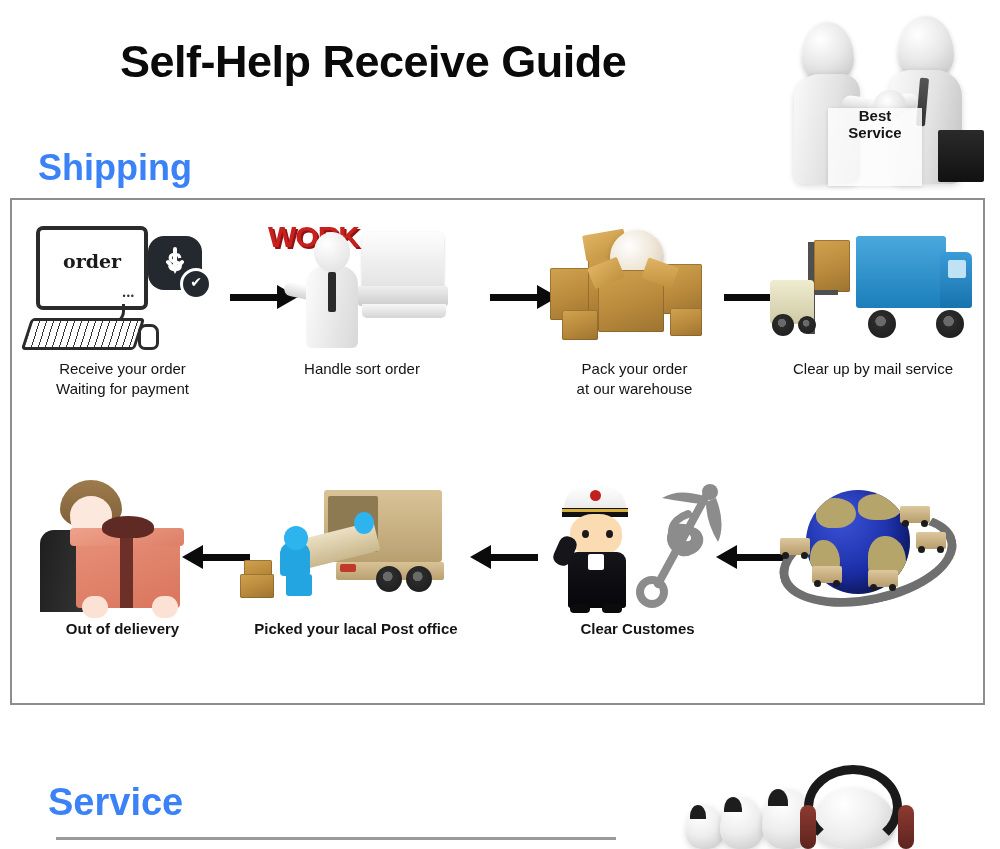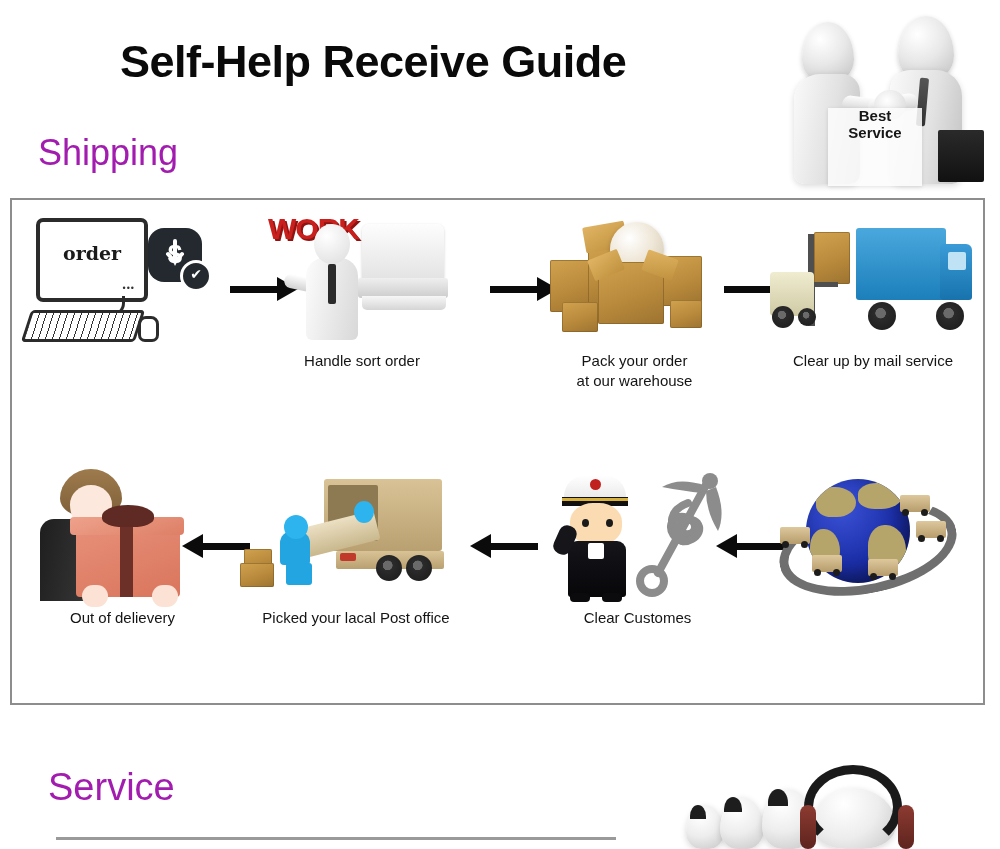--- a/index.html
+++ b/index.html
@@ -24,23 +24,24 @@
     top: 36px;
     font-size: 45px;
     font-weight: bold;
     letter-spacing: -0.5px;
     color: #0a0a0a;
     white-space: nowrap;
   }
   .section-title {
     position: absolute;
     font-size: 36px;
-    font-weight: normal;
-    color: #a21caf;
+    font-weight: bold;
+    color: #3b82f6;
     white-space: nowrap;
+    margin-top: 15px;
   }
   .section-shipping { left: 38px; top: 132px; }
   .section-service  { left: 48px; top: 766px; font-size: 38px; }
 
   .service-rule {
     position: absolute;
     left: 56px;
     top: 837px;
     width: 560px;
     height: 3px;
@@ -119,22 +120,22 @@
     height: 507px;
     border: 2px solid #8d8d8d;
     box-sizing: border-box;
     background: #ffffff;
   }
   .flow-row {
     position: absolute;
     left: 0; right: 0;
     height: 230px;
   }
-  .row-1 { top: 4px; }
-  .row-2 { top: 261px; }
+  .row-1 { top: 12px; }
+  .row-2 { top: 272px; font-weight: bold; }
 
   .step {
     position: absolute;
     text-align: center;
   }
   .step-art {
     position: relative;
     width: 100%;
     height: 135px;
   }
@@ -479,20 +480,22 @@
         <div class="keyboard"></div>
         <div class="mouse"></div>
         <div class="pay-badge">
           <svg width="54" height="54" viewBox="0 0 54 54" style="position:absolute;left:0;top:0;">
             <path d="M27 13 v18 M20 26 l7 8 l7 -8" stroke="#ffffff" stroke-width="4" fill="none" stroke-linecap="round" stroke-linejoin="round"></path>
           </svg>
           <div class="dollar">$</div>
         </div>
         <div class="pay-check">✔</div>
       </div>
+      <div class="step-label">Receive your order
+Waiting for payment</div>
     </div>
 
     <div class="arrow arrow-right" style="left:218px; top:82px; width:48px;"></div>
 
     <div class="step" style="left:250px; top:6px; width:200px;">
       <div class="step-art">
         <div class="work-text">WORK</div>
         <div class="worker-arm worker-arm-l"></div>
         <div class="worker-arm worker-arm-r"></div>
         <div class="worker-body"></div>

